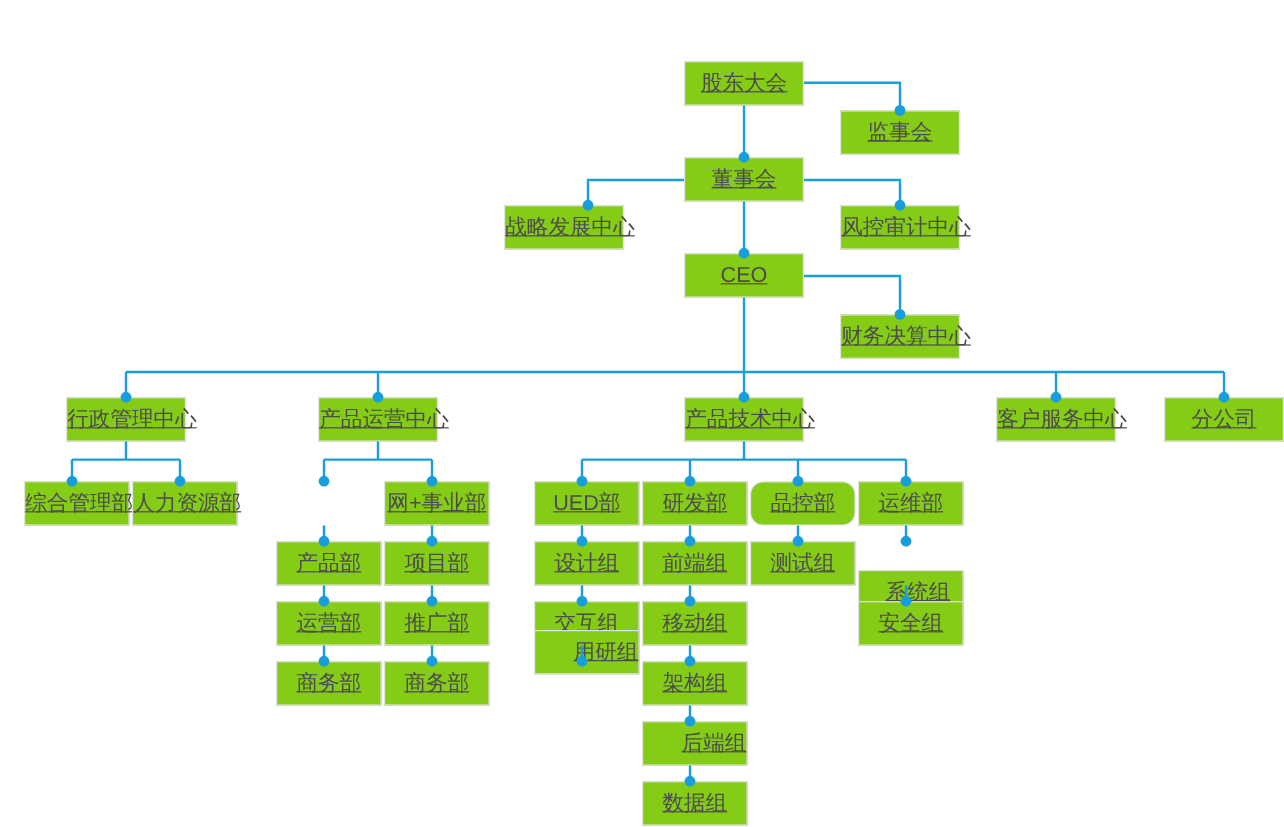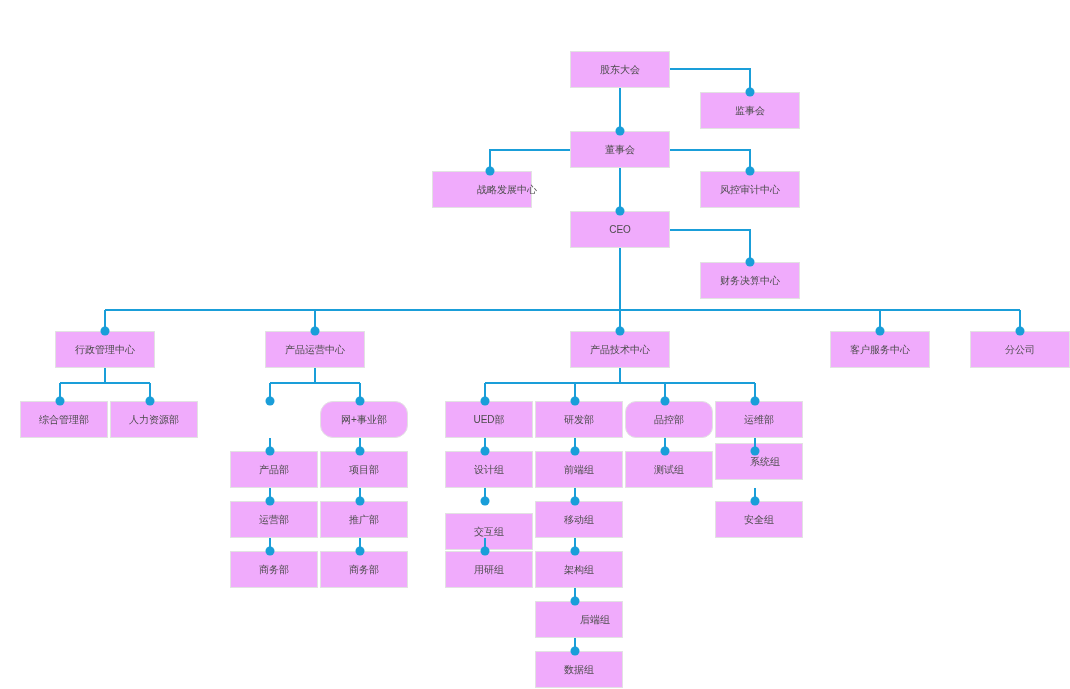--- a/index.html
+++ b/index.html
@@ -8,84 +8,85 @@
     width:1070px;height:689px;
     background:#ffffff;
     font-family:"Liberation Sans","DejaVu Sans",sans-serif;
     overflow:hidden;
   }
   .node{
     position:absolute;
     height:37px;
     line-height:35px;
     box-sizing:border-box;
-    background:#f0abfc;
+    background:#84cc16;
     border:1px solid #e2e2e2;
     color:#4c4c4c;
-    font-size:10px;
+    font-size:18px;
     text-align:center;
     white-space:nowrap;
+    text-decoration:underline;
   }
   .node.wide{width:100px;}
   .node.small{width:88px;}
   #wires{
     position:absolute;
     left:0;top:0;
     width:1070px;height:689px;
     pointer-events:none;
   }
 </style>
 </head>
 <body>
 
 <div id="canvas">
 
   <div class="node wide" style="left:570px;top:51px;">股东大会</div>
   <div class="node wide" style="left:700px;top:92px;">监事会</div>
   <div class="node wide" style="left:570px;top:131px;">董事会</div>
-  <div class="node wide" style="left:432px;top:171px;padding-left:44px;">战略发展中心</div>
+  <div class="node wide" style="left:420px;top:171px;">战略发展中心</div>
   <div class="node wide" style="left:700px;top:171px;">风控审计中心</div>
   <div class="node wide" style="left:570px;top:211px;">CEO</div>
   <div class="node wide" style="left:700px;top:262px;">财务决算中心</div>
 
   <div class="node wide" style="left:55px;top:331px;">行政管理中心</div>
   <div class="node wide" style="left:265px;top:331px;">产品运营中心</div>
   <div class="node wide" style="left:570px;top:331px;">产品技术中心</div>
   <div class="node wide" style="left:830px;top:331px;">客户服务中心</div>
   <div class="node wide" style="left:970px;top:331px;">分公司</div>
 
   <div class="node small" style="left:20px;top:401px;">综合管理部</div>
   <div class="node small" style="left:110px;top:401px;">人力资源部</div>
 
   <div class="node small" style="left:230px;top:451px;">产品部</div>
   <div class="node small" style="left:230px;top:501px;text-align:center;">运营部</div>
   <div class="node small" style="left:230px;top:551px;">商务部</div>
 
-  <div class="node small" style="left:320px;top:401px;border-radius:13px;">网+事业部</div>
+  <div class="node small" style="left:320px;top:401px;">网+事业部</div>
   <div class="node small" style="left:320px;top:451px;">项目部</div>
   <div class="node small" style="left:320px;top:501px;">推广部</div>
   <div class="node small" style="left:320px;top:551px;">商务部</div>
 
   <div class="node small" style="left:445px;top:401px;">UED部</div>
   <div class="node small" style="left:445px;top:451px;">设计组</div>
-  <div class="node small" style="left:445px;top:501px;margin-top:12px;">交互组</div>
-  <div class="node small" style="left:445px;top:551px;">用研组</div>
+  <div class="node small" style="left:445px;top:501px;">交互组</div>
+  <div class="node small" style="left:445px;top:525px;text-align:right;">用研组</div>
 
   <div class="node small" style="left:535px;top:401px;">研发部</div>
   <div class="node small" style="left:535px;top:451px;">前端组</div>
   <div class="node small" style="left:535px;top:501px;">移动组</div>
   <div class="node small" style="left:535px;top:551px;">架构组</div>
   <div class="node small" style="left:535px;top:601px;padding-left:32px;">后端组</div>
   <div class="node small" style="left:535px;top:651px;">数据组</div>
 
   <div class="node small" style="left:625px;top:401px;border-radius:11px;">品控部</div>
   <div class="node small" style="left:625px;top:451px;">测试组</div>
 
   <div class="node small" style="left:715px;top:401px;">运维部</div>
-  <div class="node small" style="left:715px;top:443px;padding-left:12px;">系统组</div>
+  <div class="node small" style="left:715px;top:475px;padding-left:12px;">系统组</div>
   <div class="node small" style="left:715px;top:501px;">安全组</div>
 
   <svg id="wires" viewBox="0 0 1070 689" xmlns="http://www.w3.org/2000/svg">
     <g stroke="#1a9ed9" stroke-width="2" fill="none">
 
       <path d="M670 69 H750 V90"></path>
       <path d="M620 88 V130"></path>
 
       <path d="M570 150 H490 V170"></path>
       <path d="M670 150 H750 V170"></path>

